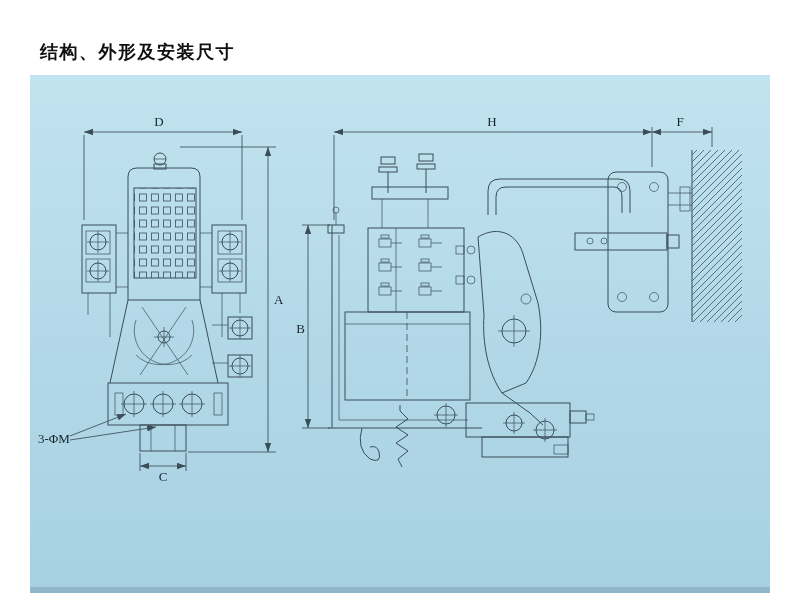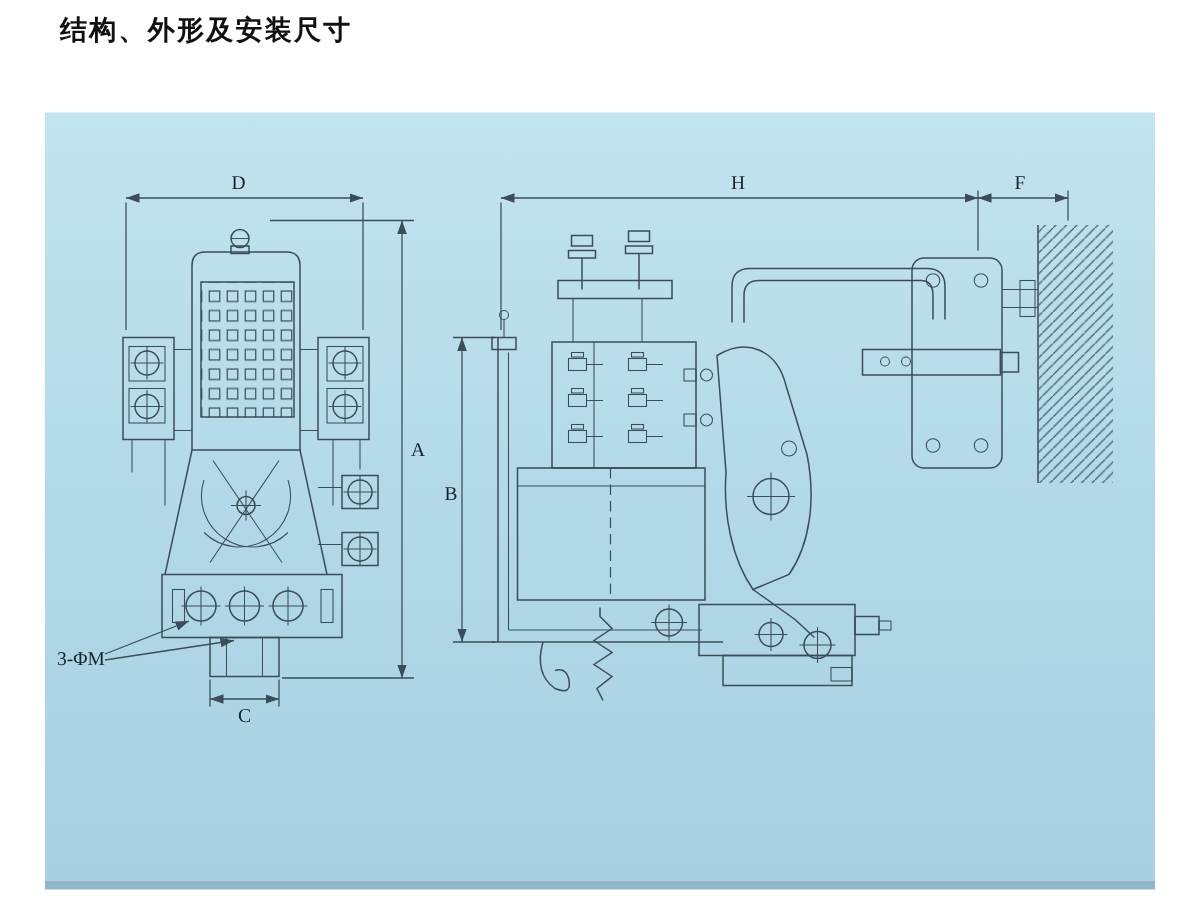--- a/index.html
+++ b/index.html
@@ -1,21 +1,21 @@
 <!DOCTYPE html>
 <html><head>
 <meta charset="utf-8">
 <style>
   html,body{margin:0;padding:0;}
   body{
     width:800px;height:600px;position:relative;background:#ffffff;
     font-family:"Liberation Sans",sans-serif;overflow:hidden;
   }
   .title{
-    position:absolute;left:40px;top:8px;
+    position:absolute;left:40px;top:40px;
     font-family:Liberation Sans, sans-serif;
     font-size:18px;font-weight:600;color:#101010;letter-spacing:1.5px;
   }
   .drawing{
     position:absolute;left:30px;top:75px;width:740px;height:518px;
     background:linear-gradient(180deg,#c2e3f0 0%,#b3d9e8 50%,#a7d1e1 100%);
     border-bottom:6px solid #8fb6c9;
     box-sizing:border-box;
   }
   .drawing svg{position:absolute;left:0;top:0;}

